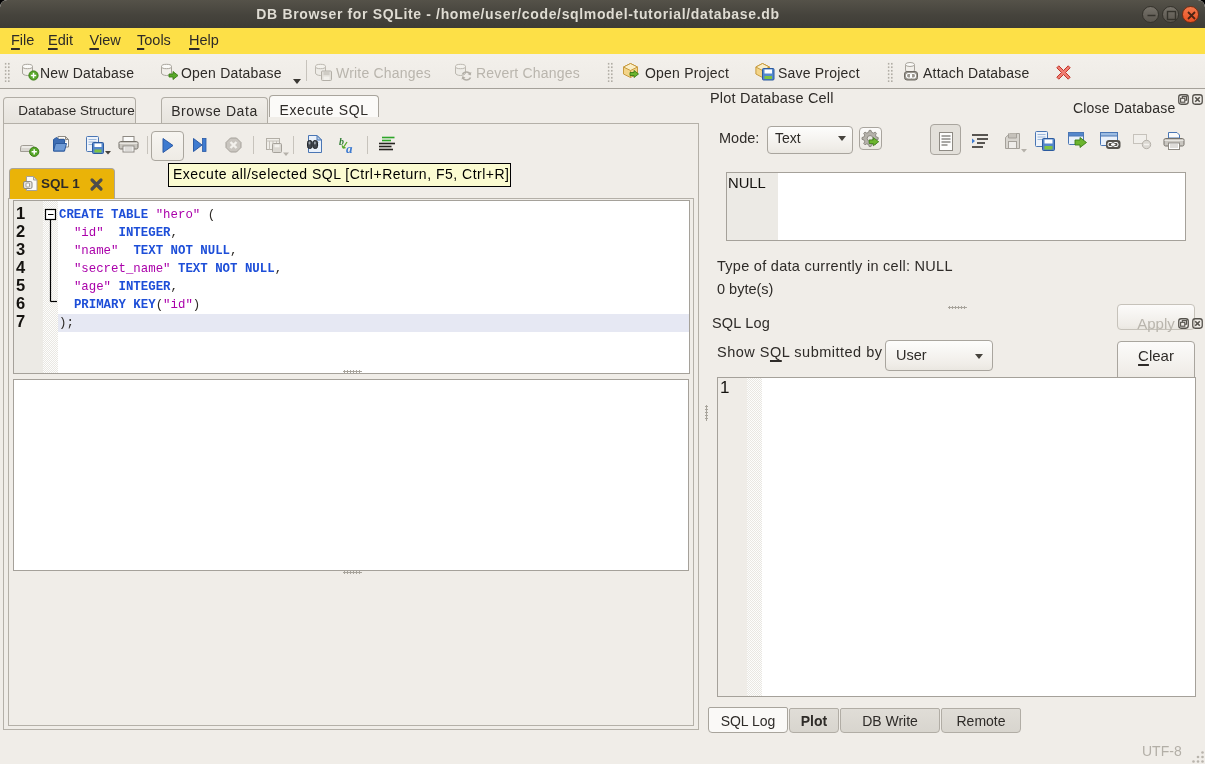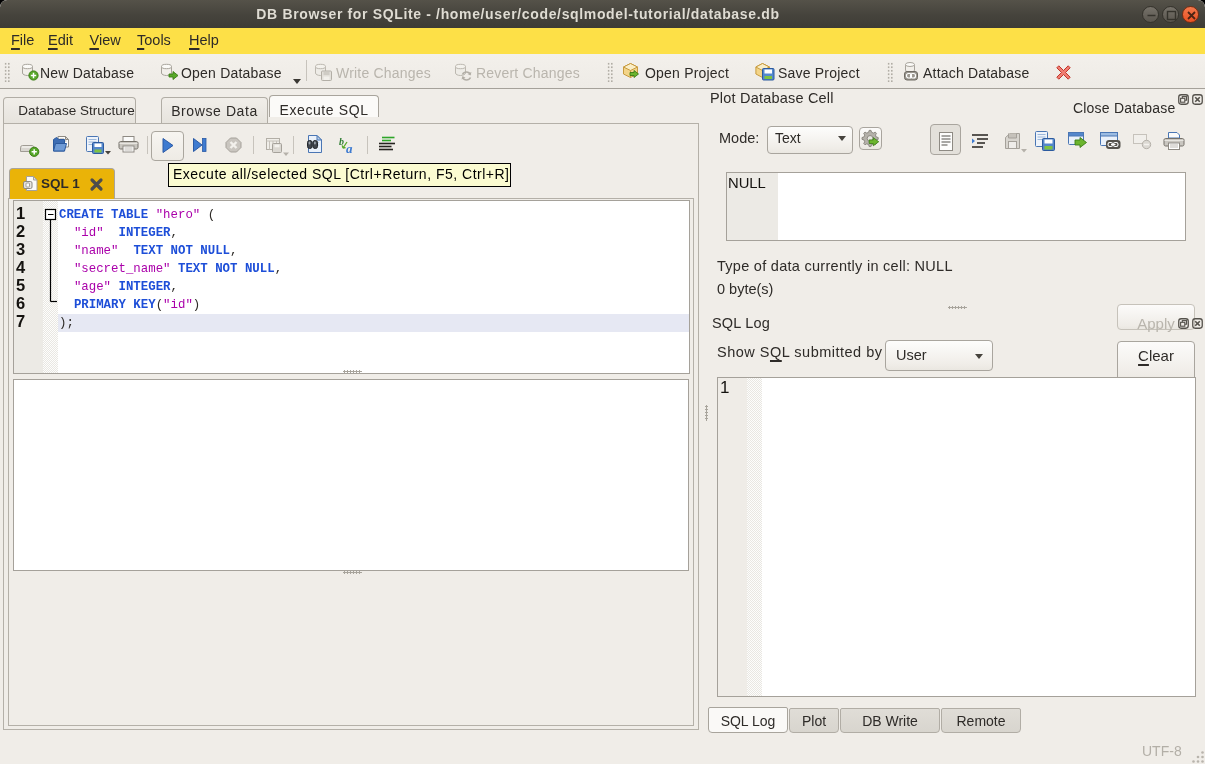--- a/index.html
+++ b/index.html
@@ -446,21 +446,21 @@
 
   <div class="wpanel" style="left:717px; top:377px; width:479px; height:320px;">
     <div style="position:absolute; left:0; top:0; bottom:0; width:29px; background:#efece7;"></div>
     <div style="position:absolute; left:29px; top:0; bottom:0; width:15px;
          background-image:conic-gradient(#e9e7e2 25%, #fdfdfc 0 50%, #e9e7e2 0 75%, #fdfdfc 0);
          background-size:2px 2px;"></div>
     <div style="position:absolute; left:2px; top:0px; font-size:17px; color:#14120f;">1</div>
   </div>
 
   <div class="btab active" style="left:708px; top:707px; width:80px; height:26px; padding-top:5px;">SQL Log</div>
-  <div class="btab" style="left:789px; top:708px; width:50px; height:25px; padding-top:4px;">Plot</div>
+  <div class="btab" style="left:789px; top:708px; width:50px; height:25px; padding-top:4px;font-weight:bold;">Plot</div>
   <div class="btab" style="left:840px; top:708px; width:100px; height:25px; padding-top:4px;">DB Write</div>
   <div class="btab" style="left:941px; top:708px; width:80px; height:25px; padding-top:4px;">Remote</div>
 
   <div class="abs" style="left:1142px; top:743px; font-size:14px; color:#b3afa7;">UTF-8</div>
   <svg class="abs" style="left:1190px; top:750px;" width="15" height="15">
     <g fill="#b8b4ac">
       <circle cx="12.5" cy="2.5" r="1.3"></circle>
       <circle cx="8" cy="7" r="1.3"></circle>
         <circle cx="12.5" cy="7" r="1.3"></circle>
       <circle cx="3.5" cy="11.5" r="1.3"></circle>

